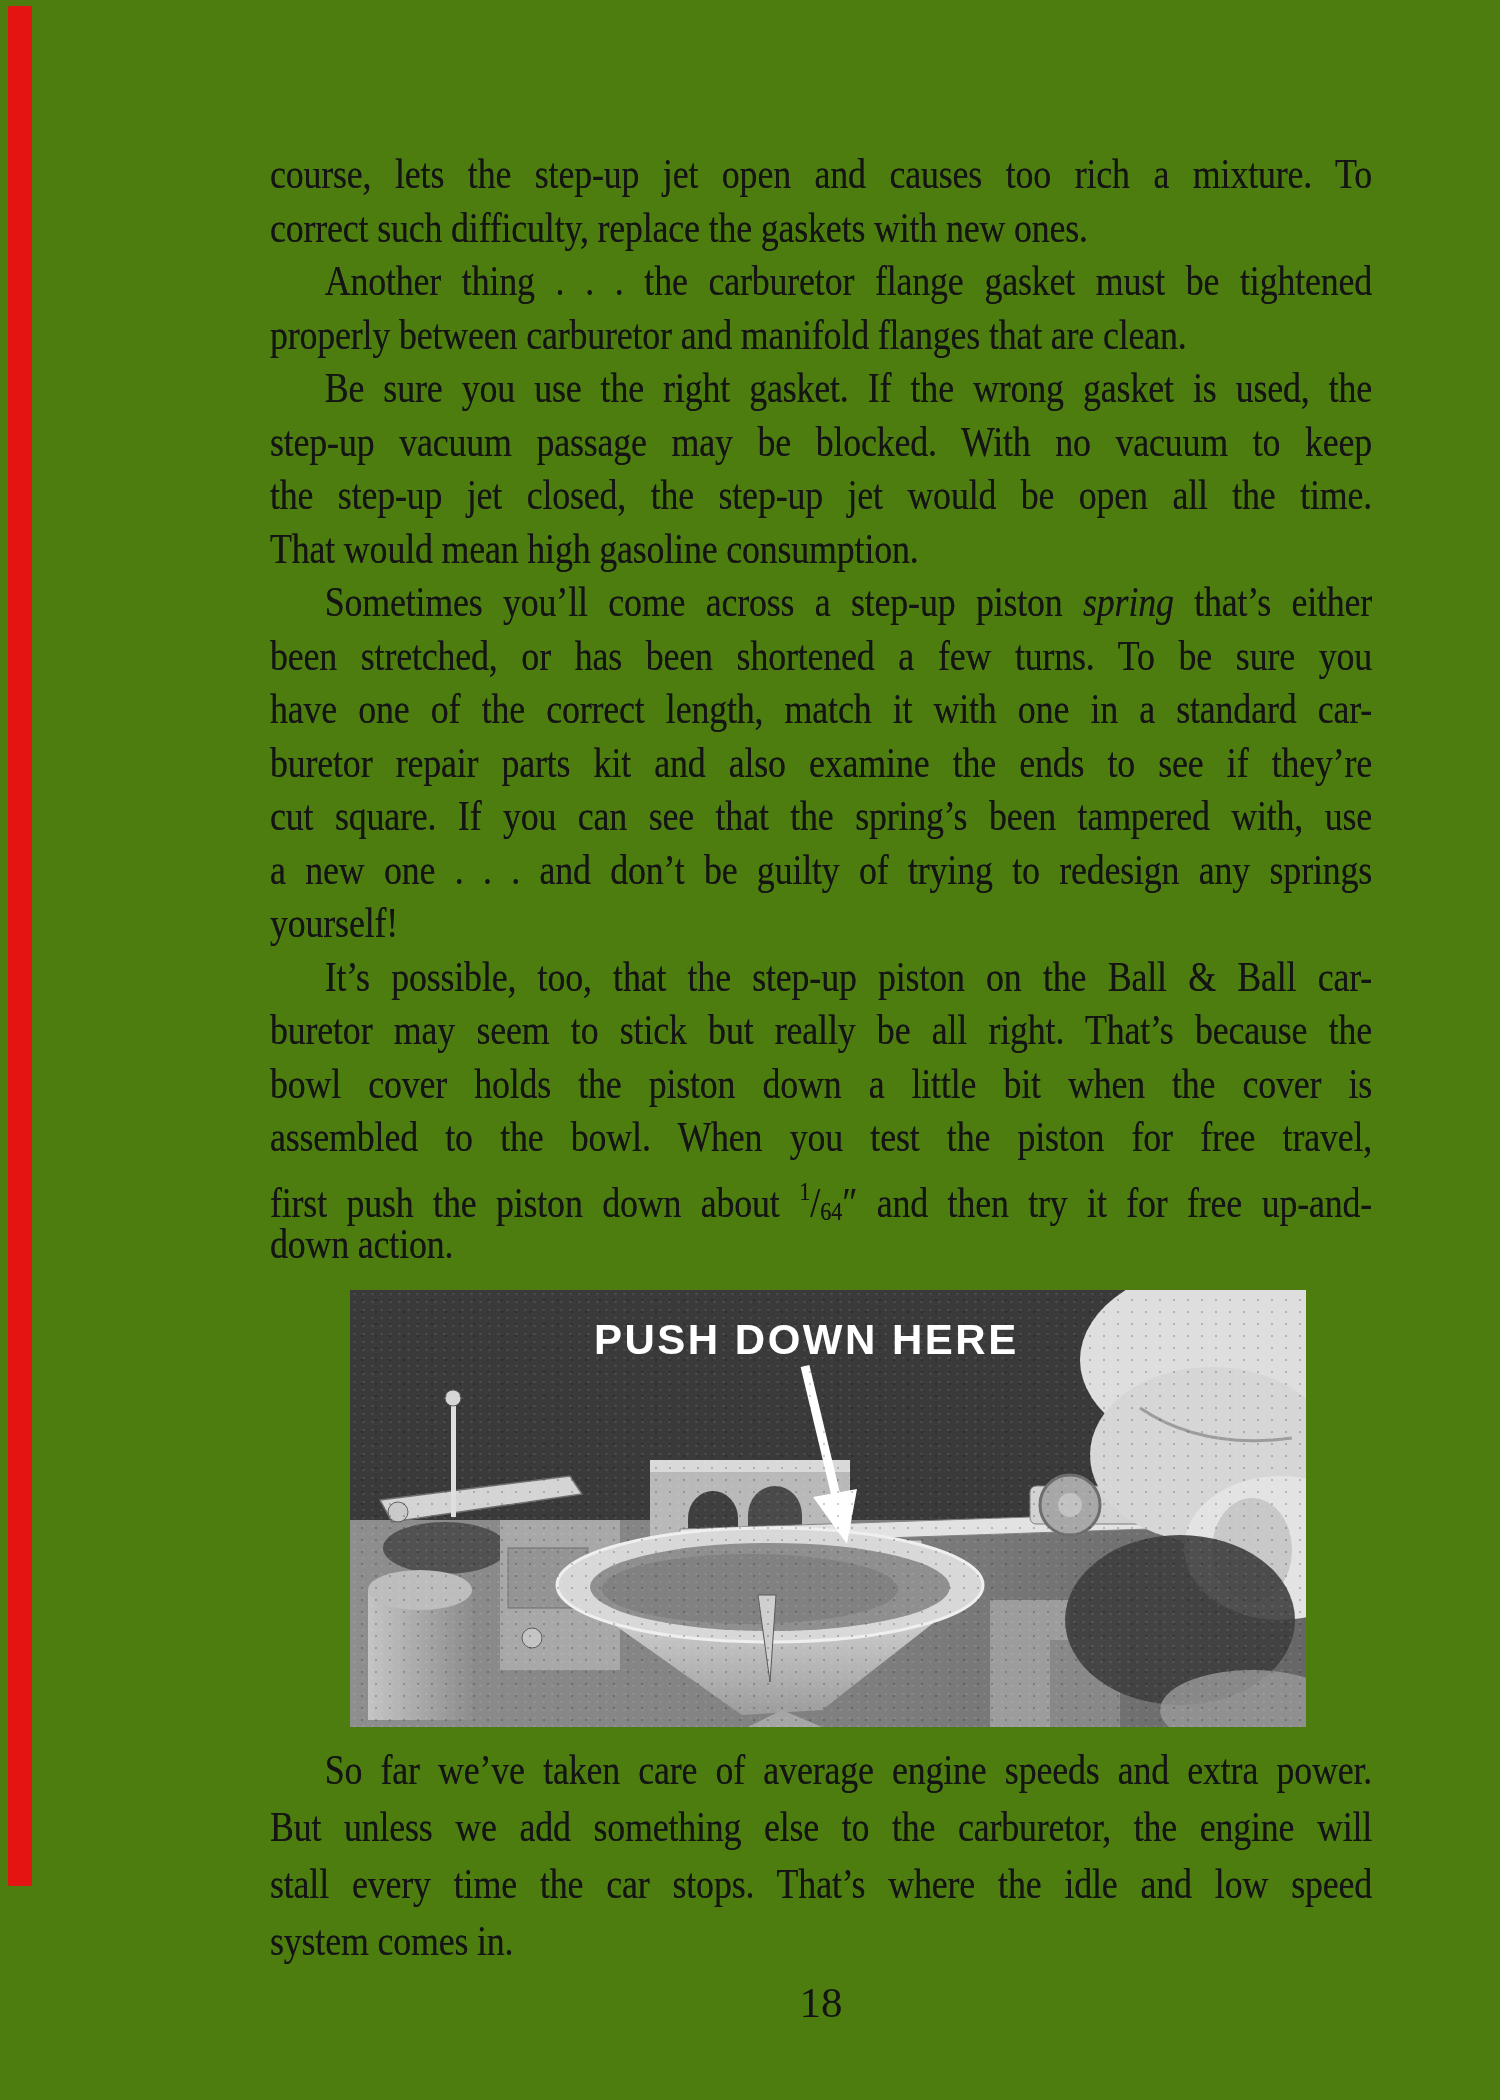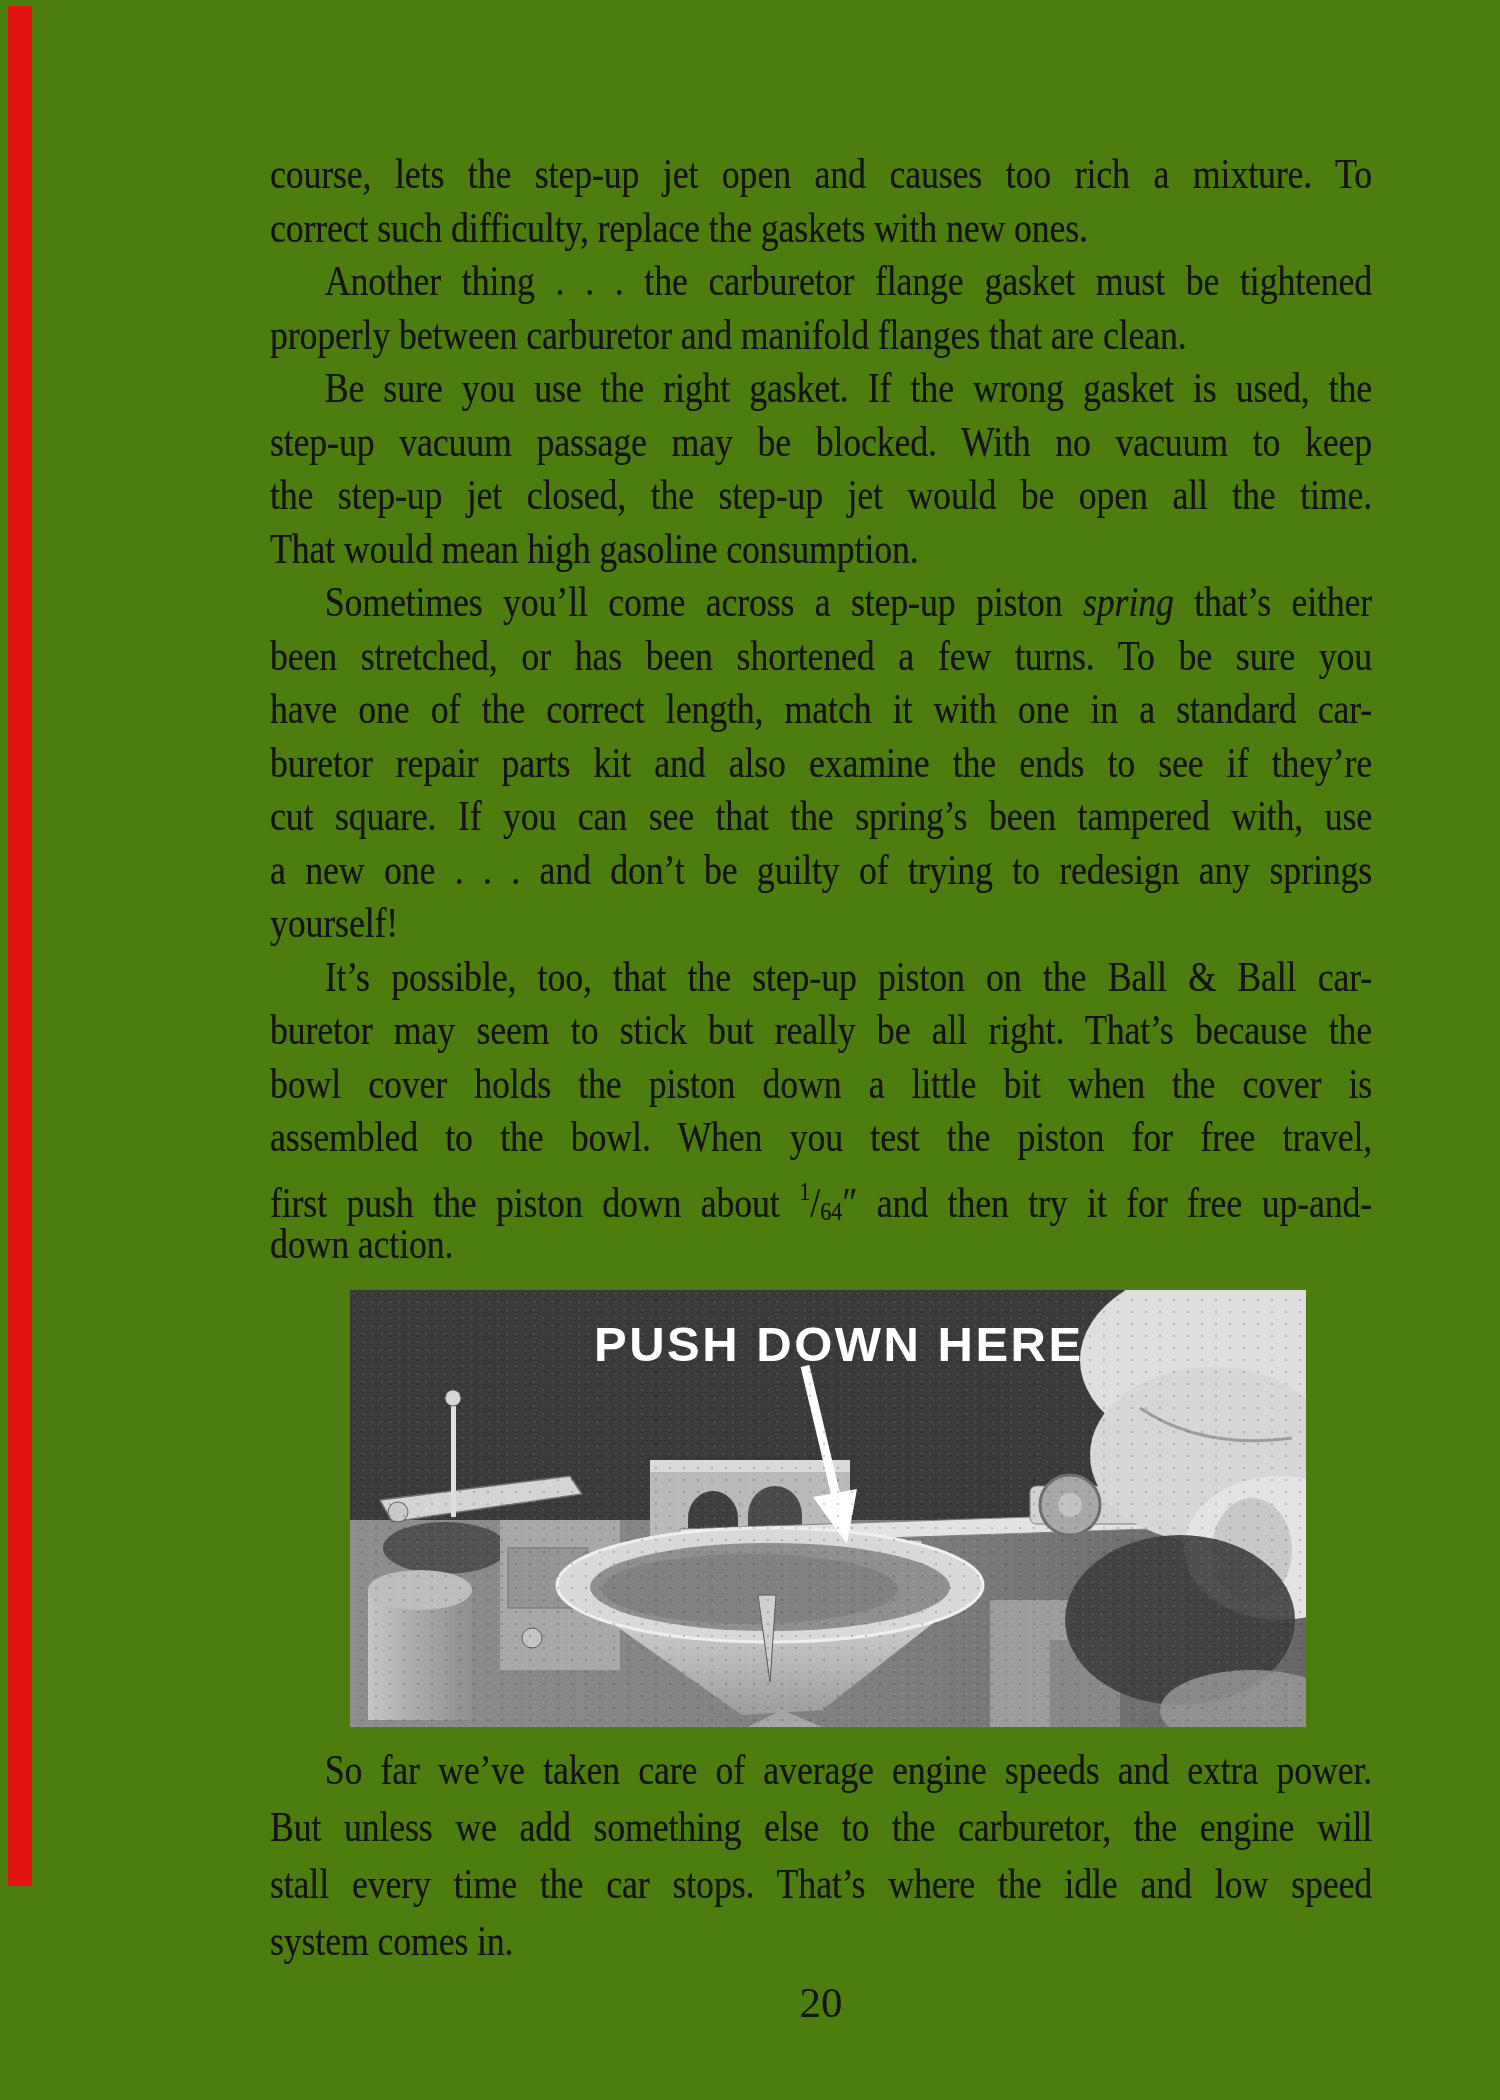--- a/index.html
+++ b/index.html
@@ -40,21 +40,21 @@
     position:absolute;left:0;top:0;right:0;bottom:0;
     background-image:
       radial-gradient(rgba(255,255,255,.09) 1px, transparent 1.5px),
       radial-gradient(rgba(0,0,0,.20) 1px, transparent 1.6px);
     background-size:9px 8px,14px 12px;
     background-position:0 0,5px 4px;
   }
   .plabel{
     position:absolute;left:244px;top:26px;
     font-family:"Liberation Sans",sans-serif;font-weight:700;
-    font-size:49px;color:#ffffff;letter-spacing:2.5px;white-space:nowrap;
+    font-size:42px;color:#ffffff;letter-spacing:2.5px;white-space:nowrap;
   }
 </style>
 </head>
 <body>
 
 <div class="page">
 
   <div class="edge-strip"></div>
 
   <div class="textblock main-text">
@@ -157,15 +157,15 @@
     <div class="plabel">PUSH DOWN HERE</div>
   </div>
 
   <div class="textblock footer-text">
     <div class="ln ind">So far we’ve taken care of average engine speeds and extra power.</div>
     <div class="ln">But unless we add something else to the carburetor, the engine will</div>
     <div class="ln">stall every time the car stops. That’s where the idle and low speed</div>
     <div class="ln last">system comes in.</div>
   </div>
 
-  <div class="folio">20</div>
+  <div class="folio">18</div>
 
 </div>
 
 </body></html>

